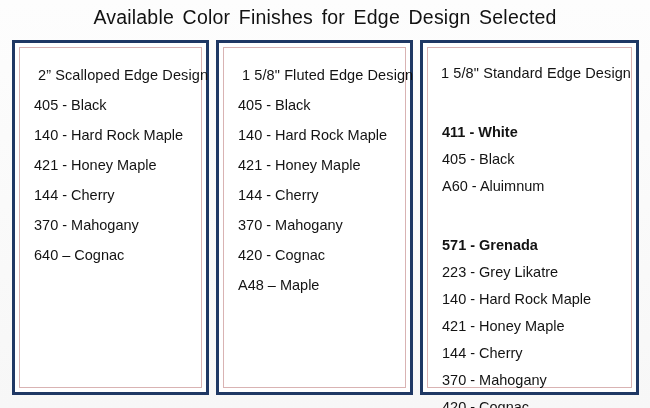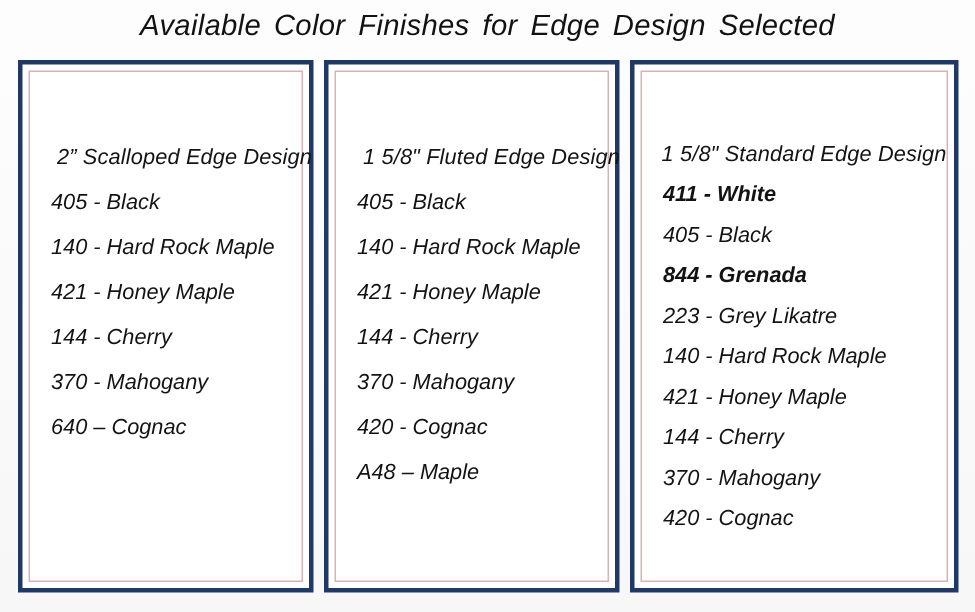--- a/index.html
+++ b/index.html
@@ -13,21 +13,20 @@
     font-family: "Liberation Sans", sans-serif;
     color: #1a1a1a;
     overflow: hidden;
     position: relative;
   }
 
   #page {
     position: absolute;
     inset: 0;
     background: linear-gradient(180deg, #fdfdfd 0%, #f7f7f7 100%);
-    font-style: italic;
   }
 
   
   .page-title {
     position: absolute;
     left: 0;
     top: 6px;
     width: 650px;
     text-align: center;
     font-size: 19.5px;
@@ -88,24 +87,24 @@
     padding: 0 0 0 14px;
     line-height: 27px;
     height: 27px;
   }
   .spacing-tight .hdr {
     padding-left: 13px !important;
   }
 
   .hdr {
     letter-spacing: 0.1px;
-    margin-top: 30px;
   }
   .bold {
     font-weight: 700;
+    margin-top: 32px;
   }
 </style>
 </head>
 <body>
 
 <div id="page">
 
   <div class="page-title">Available Color Finishes for Edge Design Selected</div>
 
   <div class="panel spacing-wide" id="panel-1">
@@ -136,21 +135,22 @@
       </ul>
     </div>
   </div>
 
   <div class="panel spacing-tight" id="panel-3">
     <div class="panel-inner">
       <ul class="list">
         <li class="hdr">1 5/8" Standard Edge Design</li>
         <li class="bold">411 - White</li>
         <li>405 - Black</li>
-        <li class="bold">844 - Grenada</li>
+        <li>A60 - Aluimnum</li>
+        <li class="bold">571 - Grenada</li>
         <li>223 - Grey Likatre</li>
         <li>140 - Hard Rock Maple</li>
         <li>421 - Honey Maple</li>
         <li>144 - Cherry</li>
         <li>370 - Mahogany</li>
         <li>420 - Cognac</li>
       </ul>
     </div>
   </div>
 

